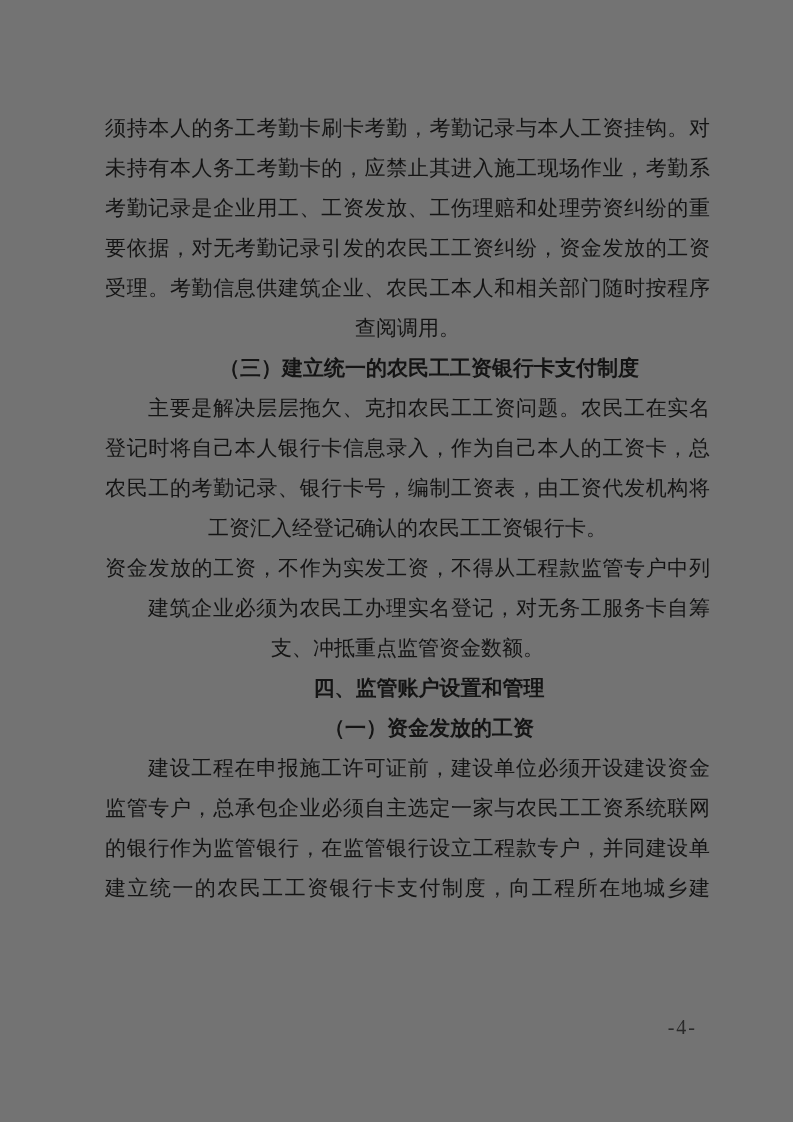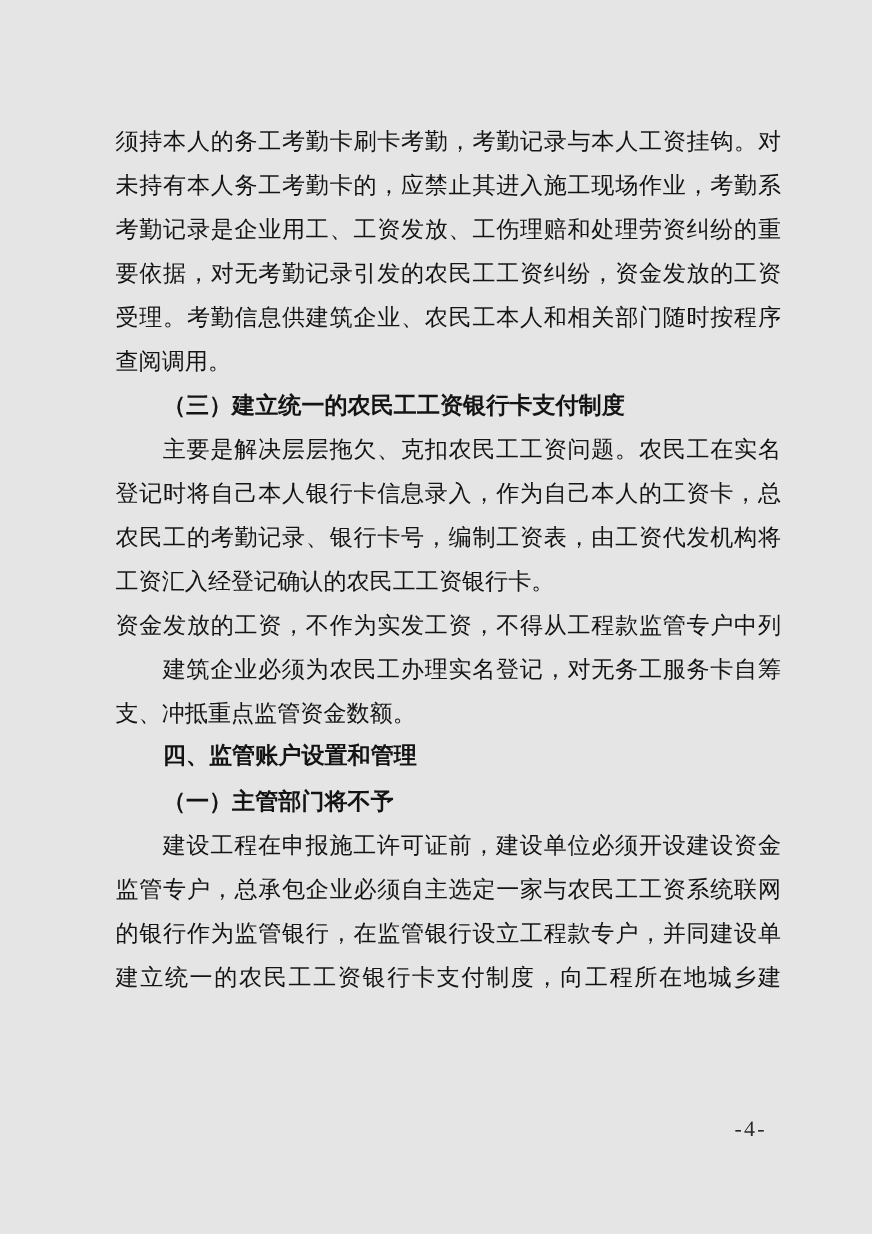--- a/index.html
+++ b/index.html
@@ -4,37 +4,37 @@
 <style>
   html, body {
     margin: 0;
     padding: 0;
     background: #ffffff;
   }
   .page {
     position: relative;
     width: 793px;
     height: 1122px;
-    background: #e5e5e5;
+    background: #737373;
     overflow: hidden;
     font-family: "Liberation Serif", "DejaVu Serif", serif;
     color: #141414;
   }
   .text-block {
     position: absolute;
     left: 105px;
     top: 108px;
     width: 605px;
   }
   .para { margin: 0; padding: 0; }
   .line {
     height: 40px;
     line-height: 40px;
     font-size: 21px;
-    text-align: left;
+    text-align: center;
     overflow: hidden;
   }
   
   .just {
     text-align: justify;
     text-align-last: justify;
     text-justify: inter-character;
   }
   
   .indent {
@@ -88,21 +88,21 @@
     </div>
 
     <div class="para">
       <div class="line just">资金发放的工资，不作为实发工资，不得从工程款监管专户中列</div>
       <div class="line just indent">建筑企业必须为农民工办理实名登记，对无务工服务卡自筹</div>
       <div class="line">支、冲抵重点监管资金数额。</div>
     </div>
 
     <div class="line h-hei indent">四、监管账户设置和管理</div>
 
-    <div class="line h-kai indent">（一）主管部门将不予</div>
+    <div class="line h-kai indent">（一）资金发放的工资</div>
 
     <div class="para">
       <div class="line just indent">建设工程在申报施工许可证前，建设单位必须开设建设资金</div>
       <div class="line just">监管专户，总承包企业必须自主选定一家与农民工工资系统联网</div>
       <div class="line just">的银行作为监管银行，在监管银行设立工程款专户，并同建设单</div>
       <div class="line just">建立统一的农民工工资银行卡支付制度，向工程所在地城乡建</div>
     </div>
 
   </div>
 

